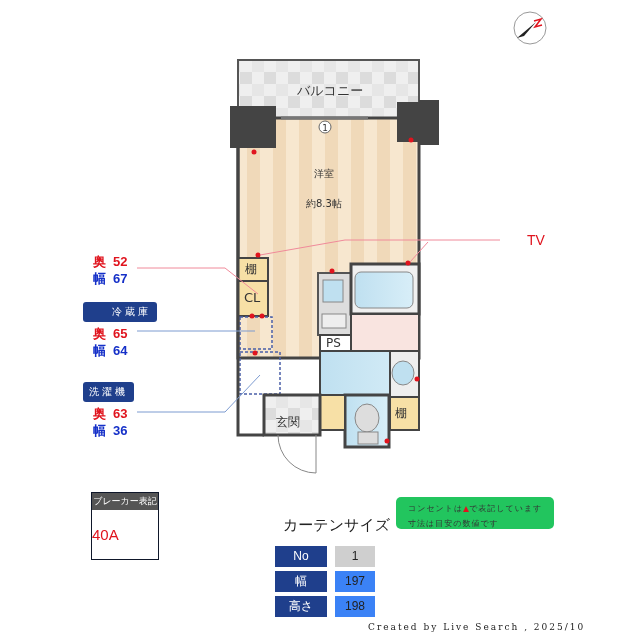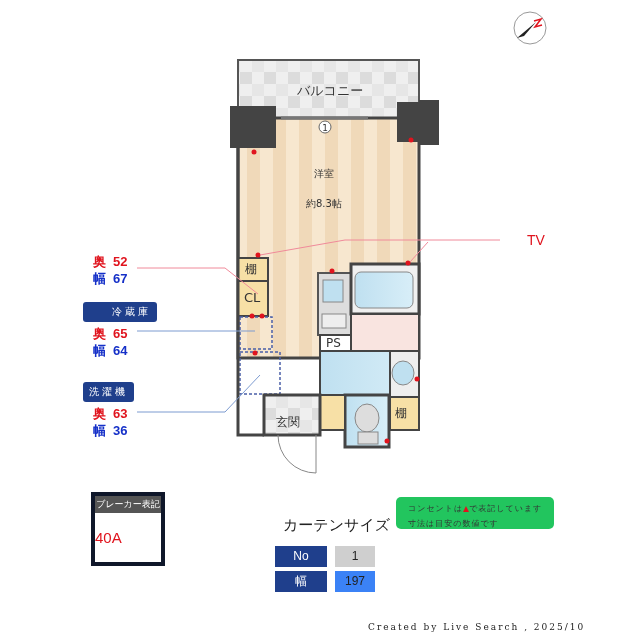--- a/index.html
+++ b/index.html
@@ -5,21 +5,21 @@
   html,body{margin:0;padding:0;background:#fff;}
   body{width:640px;height:640px;position:relative;overflow:hidden;font-family:"DejaVu Sans",sans-serif;}
   .abs{position:absolute;}
   .plan{position:absolute;left:0;top:0;width:640px;height:640px;}
   .lbl{position:absolute;font-size:10px;color:#333;}
   .dimrow{position:absolute;font-size:13px;font-weight:bold;font-family:"Liberation Sans",sans-serif;}
   .dimrow .k{display:inline-block;width:20px;}
   .red{color:#e0141e;}
   .blue{color:#1530c8;}
   .tag{position:absolute;background:#1f3f8c;color:#fff;font-size:10px;letter-spacing:3px;border-radius:3px;padding:3px 6px;}
-  .breaker{position:absolute;left:91px;top:492px;width:66px;border:4px solid #0f172a;}
+  .breaker{position:absolute;left:91px;top:492px;width:66px;border:1px solid #0f172a;}
   .breaker .h{background:#555;color:#fff;font-size:9px;text-align:center;padding:2px 0;}
   .breaker .v{color:#e0141e;font-size:15px;text-align:left;padding:16px 0;font-family:"Liberation Sans",sans-serif;}
   .note{position:absolute;left:396px;top:497px;width:158px;height:32px;background:#22c55e;border-radius:5px;font-size:8px;color:#333;padding:4px 0 0 12px;box-sizing:border-box;line-height:15px;letter-spacing:1px;}
   .note .tri{display:inline-block;width:0;height:0;border-left:3px solid transparent;border-right:3px solid transparent;border-bottom:6px solid #e0141e;vertical-align:middle;}
   .ctitle{position:absolute;left:283px;top:516px;font-size:15px;color:#222;}
   .ctable{position:absolute;left:275px;top:546px;}
   .crow{display:flex;margin-bottom:4px;align-items:flex-end;}
   .ck{width:52px;height:21px;background:#1f3f8c;color:#fff;font-size:12px;text-align:center;line-height:21px;margin-right:8px;font-family:"Liberation Sans",sans-serif;}
   .cv{width:40px;height:21px;background:#3b82f6;color:#222;font-size:12px;text-align:center;line-height:21px;font-family:"Liberation Sans",sans-serif;}
   .cv.grey{background:#cfcfcf;}
@@ -148,15 +148,19 @@
 <div class="ctitle">カーテンサイズ</div>
 <div class="ctable">
   <div class="crow">
       <div class="ck">No</div>
       <div class="cv grey">1</div>
     </div>
   <div class="crow">
       <div class="ck">幅</div>
       <div class="cv">197</div>
     </div>
+  <div class="crow">
+      <div class="ck">高さ</div>
+      <div class="cv">198</div>
+    </div>
 </div>
 
 <div class="credit">Created by Live Search , 2025/10</div>
 
 </body></html>

